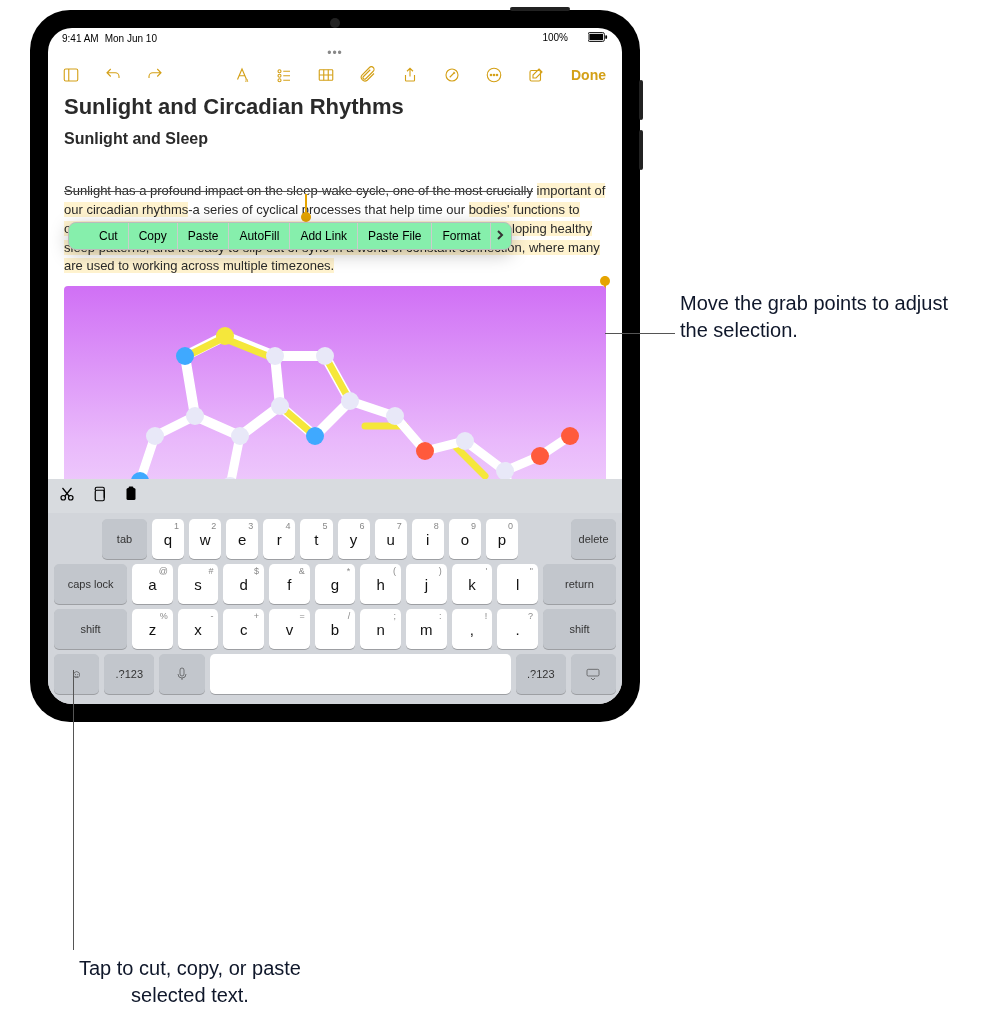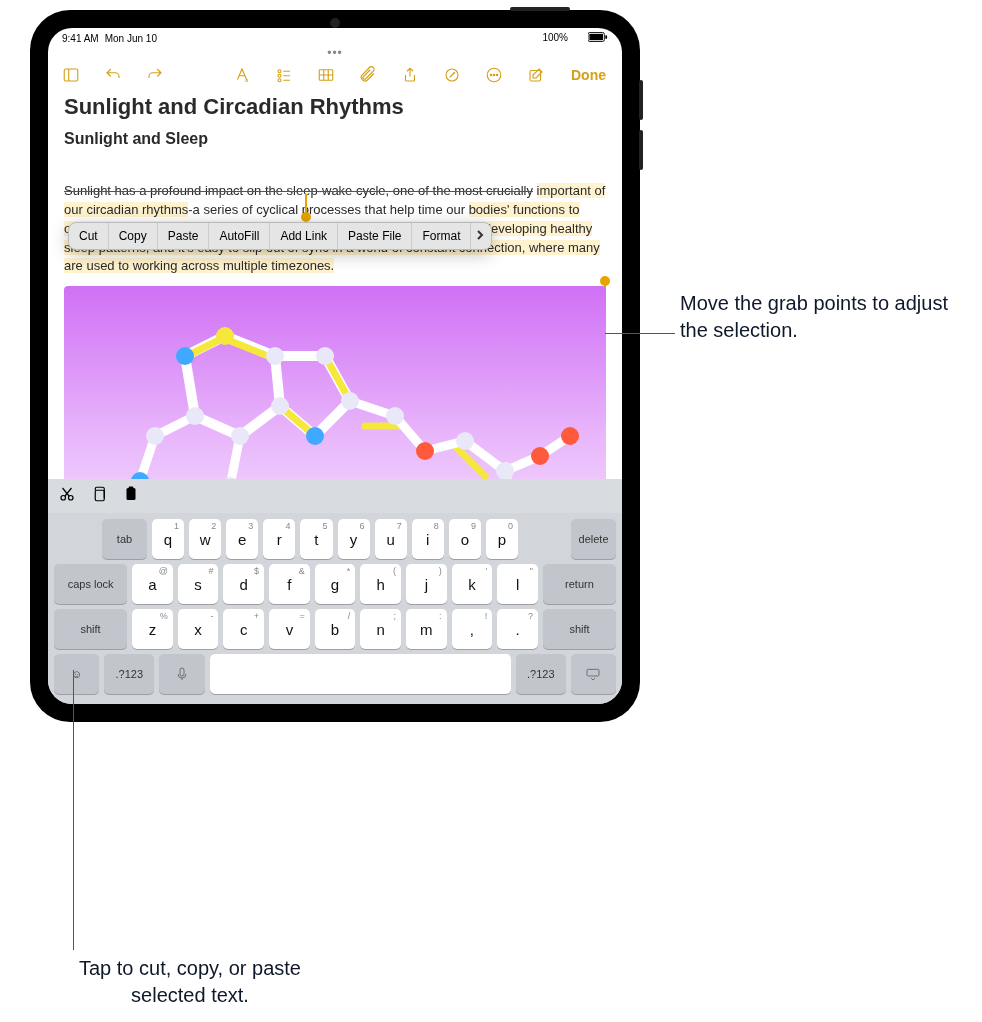--- a/index.html
+++ b/index.html
@@ -45,24 +45,25 @@
   .tb-icon { width:22px; height:22px; display:flex; align-items:center; justify-content:center; }
   .tb-icon svg { width:18px; height:18px; stroke:#d4a017; fill:none; stroke-width:1.5; }
   .tb-spacer { flex:1; }
   .done-btn { color:#d4a017; font-weight:600; font-size:14px; padding:0 4px; }
   .note-body { padding:0 16px; flex:1; overflow:hidden; position:relative; }
   .note-title { font-size:22px; font-weight:700; color:#2a2a2a; margin-bottom:10px; }
   .tags { color:#d4a017; font-size:13px; margin-bottom:18px; }
   .subhead { font-size:16px; font-weight:700; color:#2a2a2a; margin-bottom:6px; }
   .context-menu {
     position:absolute; top:128px; left:20px;
-    background:#e5e5e5; border:0.5px solid #bbb; border-radius:8px;
+    background:#86efac; border:0.5px solid #bbb; border-radius:8px;
     display:flex; overflow:hidden;
     box-shadow:0 4px 18px rgba(0,0,0,0.25);
     z-index:5;
+    padding-left:20px;
   }
   .cm-item { font-size:12px; padding:6px 10px; border-right:0.5px solid #ccc; white-space:nowrap; }
   .cm-item:last-child { border-right:none; padding:6px 6px 6px 4px; }
   .cm-arrow svg { width:10px; height:10px; stroke:#333; fill:none; stroke-width:2; }
   .para {
     position:relative; font-size:13px; line-height:1.45; color:#2a2a2a;
     margin-top:34px;
   }
   .line-through { text-decoration: line-through; text-decoration-color:#555; text-decoration-thickness:1px; }
   .sel { background:#fff3cf; }

